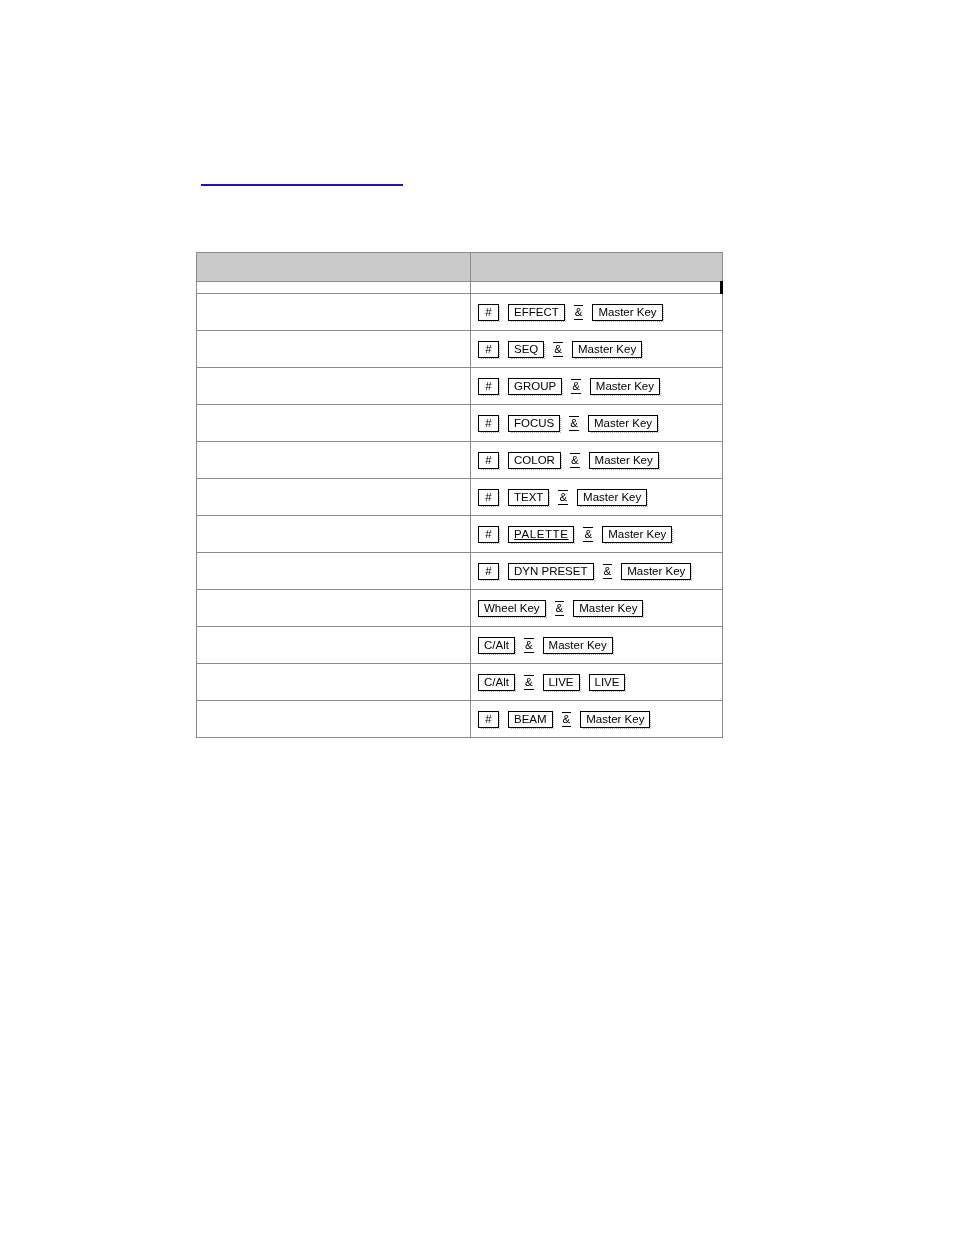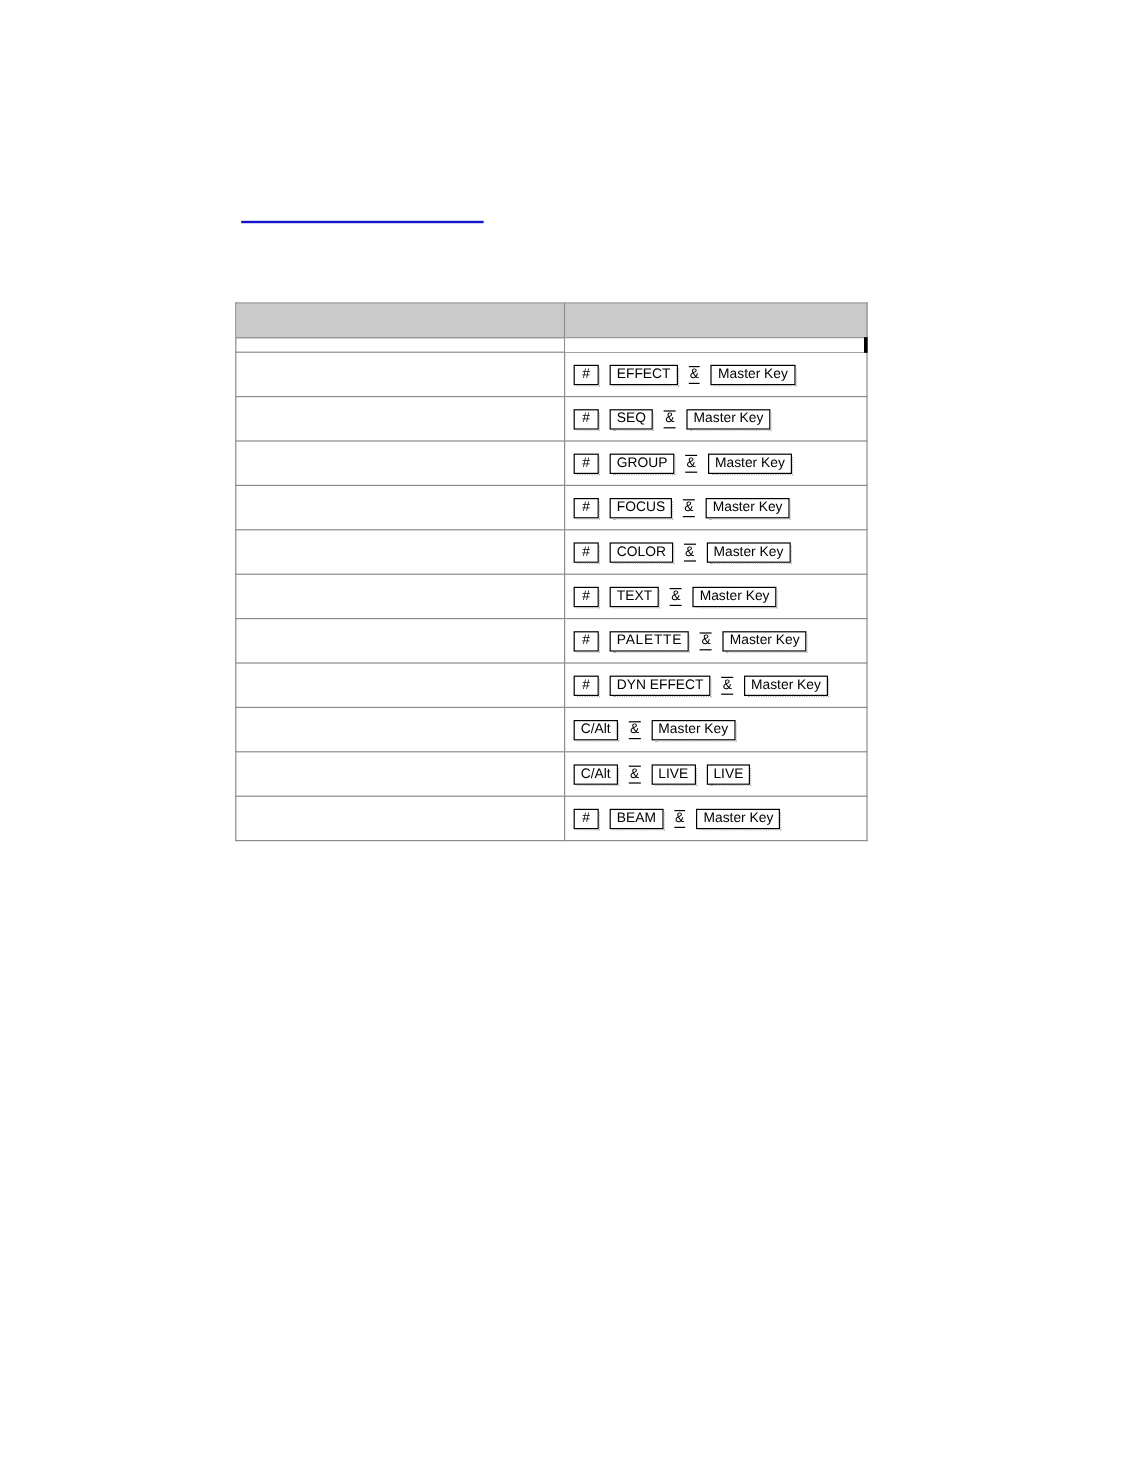--- a/index.html
+++ b/index.html
@@ -154,20 +154,21 @@
     border-bottom: 1px dotted #b4b4b4;
     pointer-events: none;
   }
   .keycap.cap-hash {
     min-width: 21px;
     padding-left: 3px;
     padding-right: 3px;
   }
   .keycap.cap-wide {
     letter-spacing: 0.6px;
+    text-decoration: underline;
   }
 
   
   .joiner {
     display: inline-block;
     position: relative;
     font-size: 11.5px;
     line-height: 13px;
     color: #000000;
     margin-right: 9px;
@@ -292,21 +293,31 @@
               <span class="joiner">&amp;</span>
               <span class="keycap">Master Key</span>
             </div>
           </td>
         </tr>
         <tr class="data-row">
           <td class="desc-cell"></td>
           <td class="keys-cell">
             <div class="key-combo">
               <span class="keycap cap-hash">#</span>
-              <span class="keycap">DYN EFFECT</span>
+              <span class="keycap">DYN PRESET</span>
+              <span class="joiner">&amp;</span>
+              <span class="keycap">Master Key</span>
+            </div>
+          </td>
+        </tr>
+        <tr class="data-row">
+          <td class="desc-cell"></td>
+          <td class="keys-cell">
+            <div class="key-combo">
+              <span class="keycap">Wheel Key</span>
               <span class="joiner">&amp;</span>
               <span class="keycap">Master Key</span>
             </div>
           </td>
         </tr>
         <tr class="data-row">
           <td class="desc-cell"></td>
           <td class="keys-cell">
             <div class="key-combo">
               <span class="keycap">C/Alt</span>

